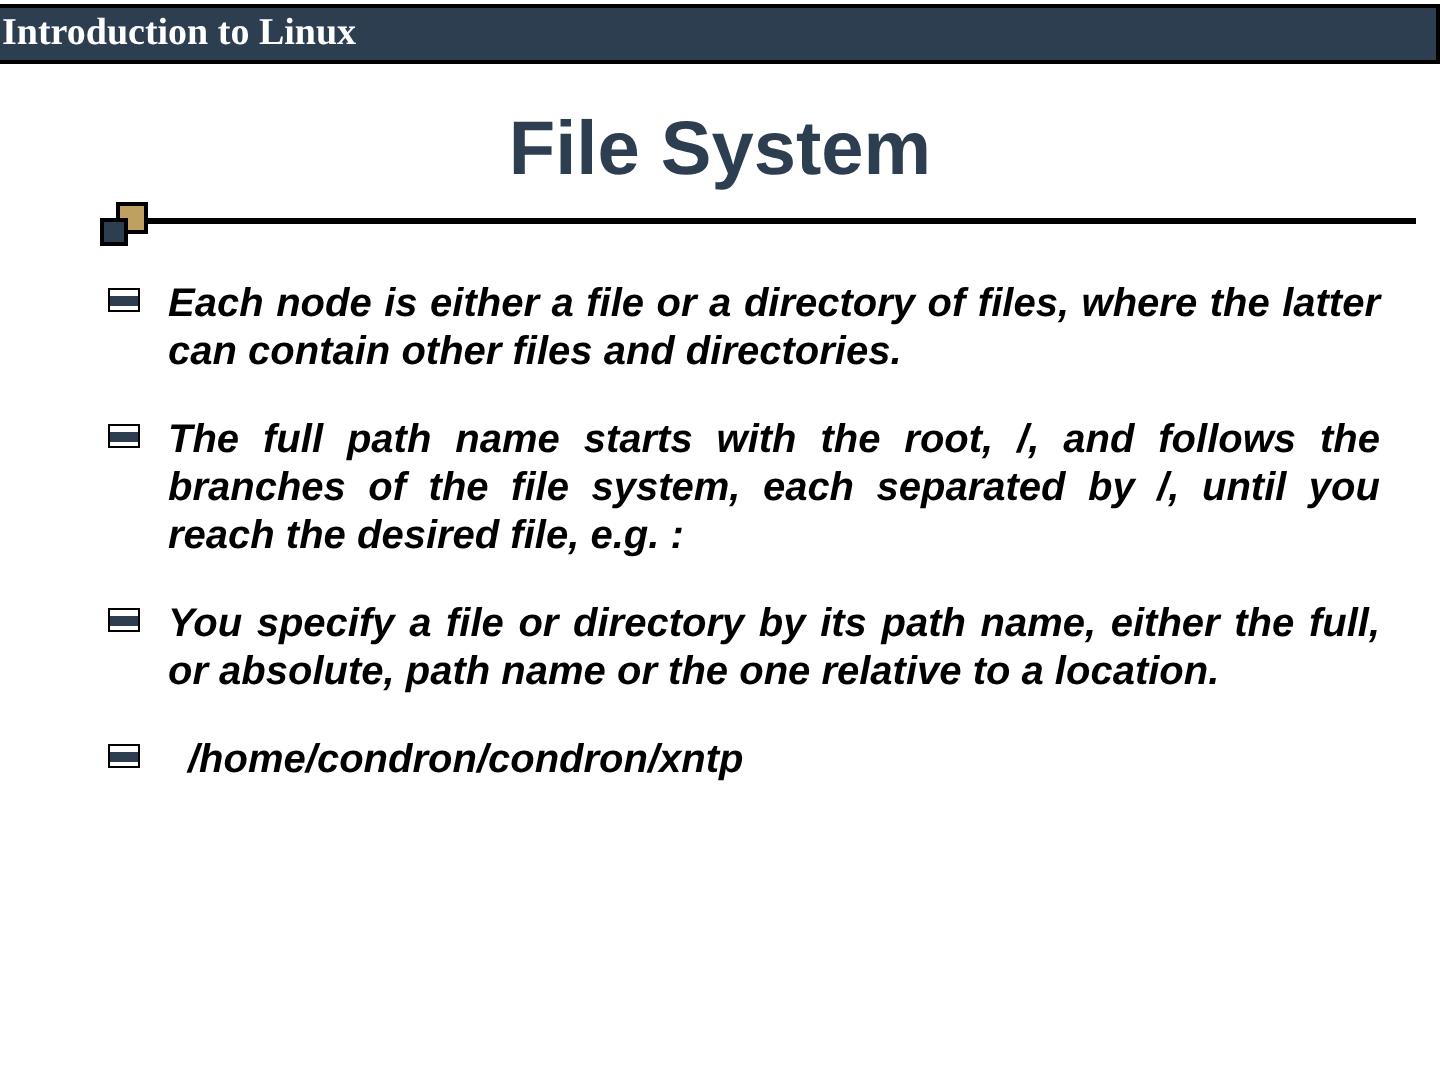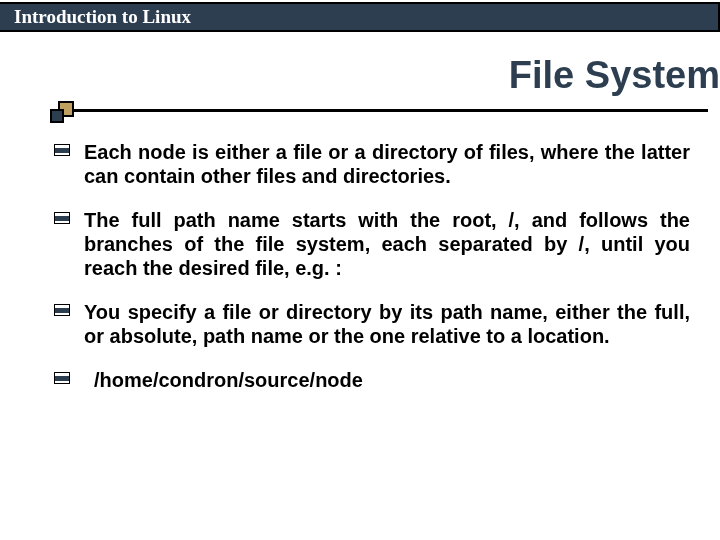--- a/index.html
+++ b/index.html
@@ -28,30 +28,30 @@
     border-left: none;
     box-sizing: border-box;
     display: flex;
     align-items: center;
   }
   .header-text {
     color: #fff;
     font-weight: bold;
     font-size: 19px;
     font-family: "Times New Roman", Times, serif;
-    padding-left: 14px;
+    padding-left: 1px;
   }
   .title-area {
     position: absolute;
     top: 54px;
     left: 0;
     width: 720px;
   }
   .title-text {
-    text-align: right;
+    text-align: center;
     font-size: 38px;
     font-weight: bold;
     color: #2c3e50;
     margin: 0 0 6px 0;
   }
   .title-line-wrap {
     position: relative;
     height: 16px;
   }
   .title-line {
@@ -88,20 +88,21 @@
   .content {
     position: absolute;
     top: 140px;
     left: 54px;
     right: 30px;
   }
   .bullets {
     list-style: none;
     padding: 0;
     margin: 0;
+    font-style: italic;
   }
   .bullets > li {
     position: relative;
     padding-left: 30px;
     margin-bottom: 20px;
     font-size: 20px;
     font-weight: bold;
     color: #000;
     text-align: justify;
     line-height: 1.2;
@@ -158,18 +159,18 @@
       <li>
         <span class="bullet-icon"></span>
         <span>The full path name starts with the root, /, and follows the branches of the file system, each separated by /, until you reach the desired file, e.g. :</span>
       </li>
       <li>
         <span class="bullet-icon"></span>
         <span>You specify a file or directory by its path name, either the full, or absolute, path name or the one relative to a location.</span>
       </li>
       <li>
         <span class="bullet-icon"></span>
-        <span class="example-path">/home/condron/source/node</span>
+        <span class="example-path">/home/condron/condron/xntp</span>
       </li>
     </ul>
   </div>
 
 </div>
 
 </body></html>

